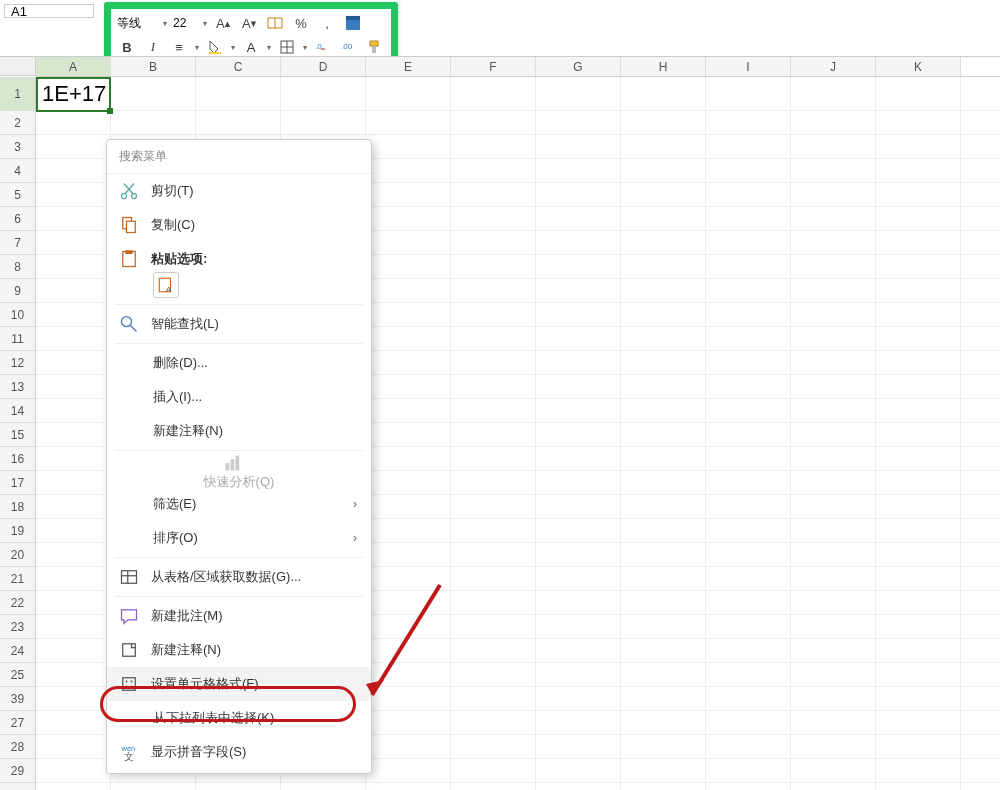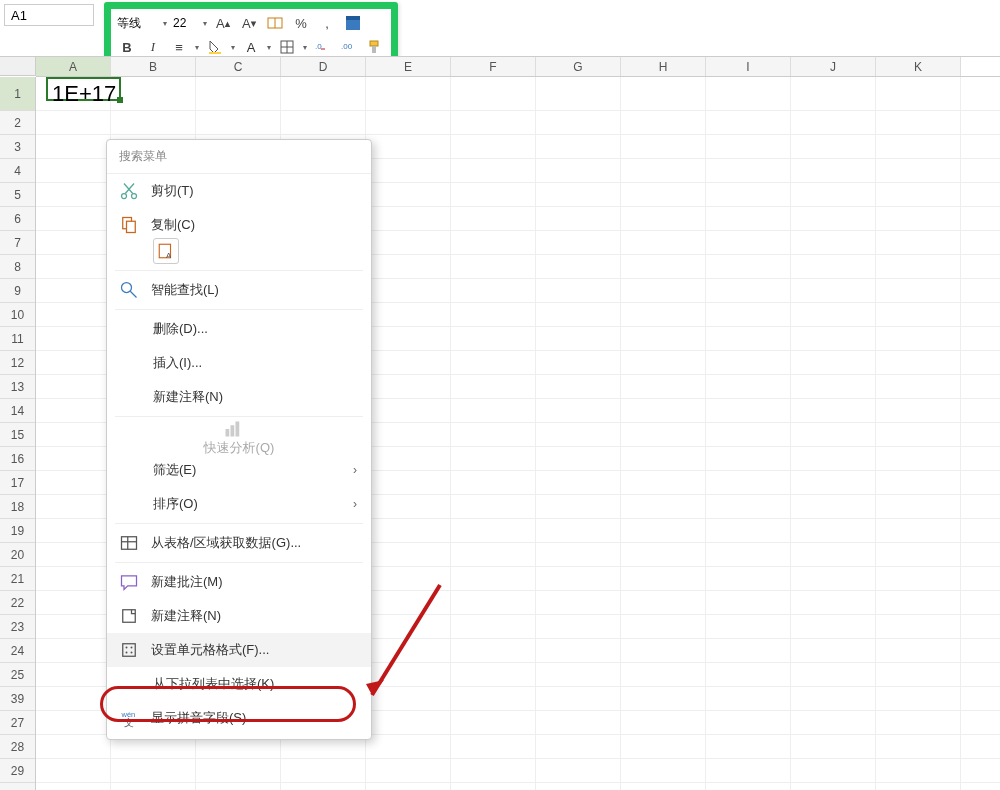--- a/index.html
+++ b/index.html
@@ -1,20 +1,20 @@
 <!DOCTYPE html>
 <html><head>
 <meta charset="utf-8">
 <style>
   * { box-sizing: border-box; margin: 0; padding: 0; font-family: "Microsoft YaHei", sans-serif; }
   body { background: #fff; width: 1000px; height: 790px; overflow: hidden; position: relative; }
 
   
   .namebox {
-    position: absolute; top: 4px; left: 4px; width: 90px; height: 22px;
+    position: absolute; top: 4px; left: 4px; width: 90px; height: 14px;
     border: 1px solid #ccc; background: #fff; font-size: 13px; padding: 0 6px;
   }
 
   .mini-toolbar {
     position: absolute; top: 2px; left: 104px;
     border: 7px solid #22c55e; border-radius: 3px; background: #fff;
     box-shadow: 1px 1px 4px rgba(0,0,0,.15);
     padding: 2px 6px;
   }
   .mini-toolbar .row { display: flex; align-items: center; gap: 6px; height: 24px; }
@@ -55,21 +55,21 @@
   .cells .row {
     display: flex; height: 24px; border-bottom: 1px solid #eee;
   }
   .cells .row.first { height: 34px; }
   .cells .cell {
     flex: 0 0 85px; border-right: 1px solid #eee;
   }
   .cells .row .cell:first-child { flex: 0 0 75px; }
 
   .active-cell {
-    position: absolute; top: 0; left: 10px; width: 75px; height: 24px;
+    position: absolute; top: 0; left: 0; width: 75px; height: 35px;
     border: 2px solid #2a7a2a; background: #fff;
     font-size: 22px; font-family: serif; padding: 2px 4px;
     white-space: nowrap; overflow: visible;
   }
   .active-cell .handle {
     position: absolute; right: -4px; bottom: -4px; width: 6px; height: 6px;
     background: #2a7a2a;
   }
 
   
@@ -641,20 +641,29 @@
   </div>
   <div class="cm-item">
     <span class="ico">
         <svg viewBox="0 0 16 16">
           <rect x="3" y="2" width="7" height="9" fill="none" stroke="#c9651c"></rect>
           <rect x="6" y="5" width="7" height="9" fill="#fff" stroke="#c9651c"></rect>
         </svg>
       </span>
     <span>复制(C)</span>
   </div>
+  <div class="cm-item header">
+    <span class="ico">
+        <svg viewBox="0 0 16 16">
+          <rect x="3" y="2" width="10" height="12" fill="none" stroke="#c9651c"></rect>
+          <rect x="5" y="1" width="6" height="3" fill="#c9651c"></rect>
+        </svg>
+      </span>
+    <span>粘贴选项:</span>
+  </div>
   <div class="cm-paste-opt">
     <svg width="18" height="18" viewBox="0 0 16 16">
         <rect x="2" y="2" width="10" height="12" fill="none" stroke="#c9651c"></rect>
         <text x="8" y="14" font-size="7" fill="#555">A</text>
       </svg>
   </div>
   <div class="cm-sep"></div>
   <div class="cm-item">
     <span class="ico">
         <svg viewBox="0 0 16 16">

